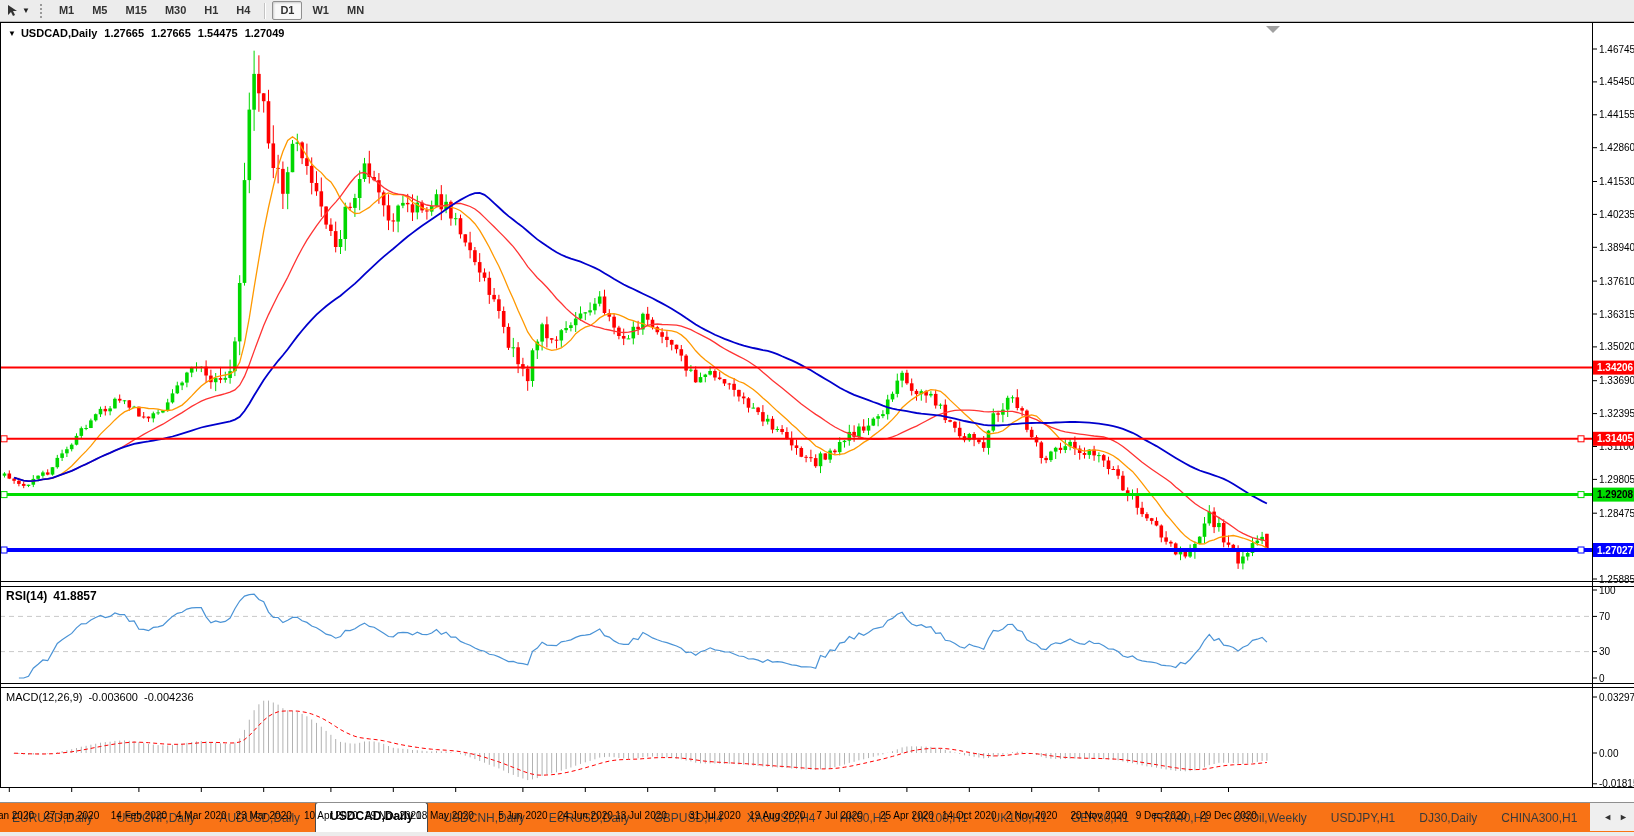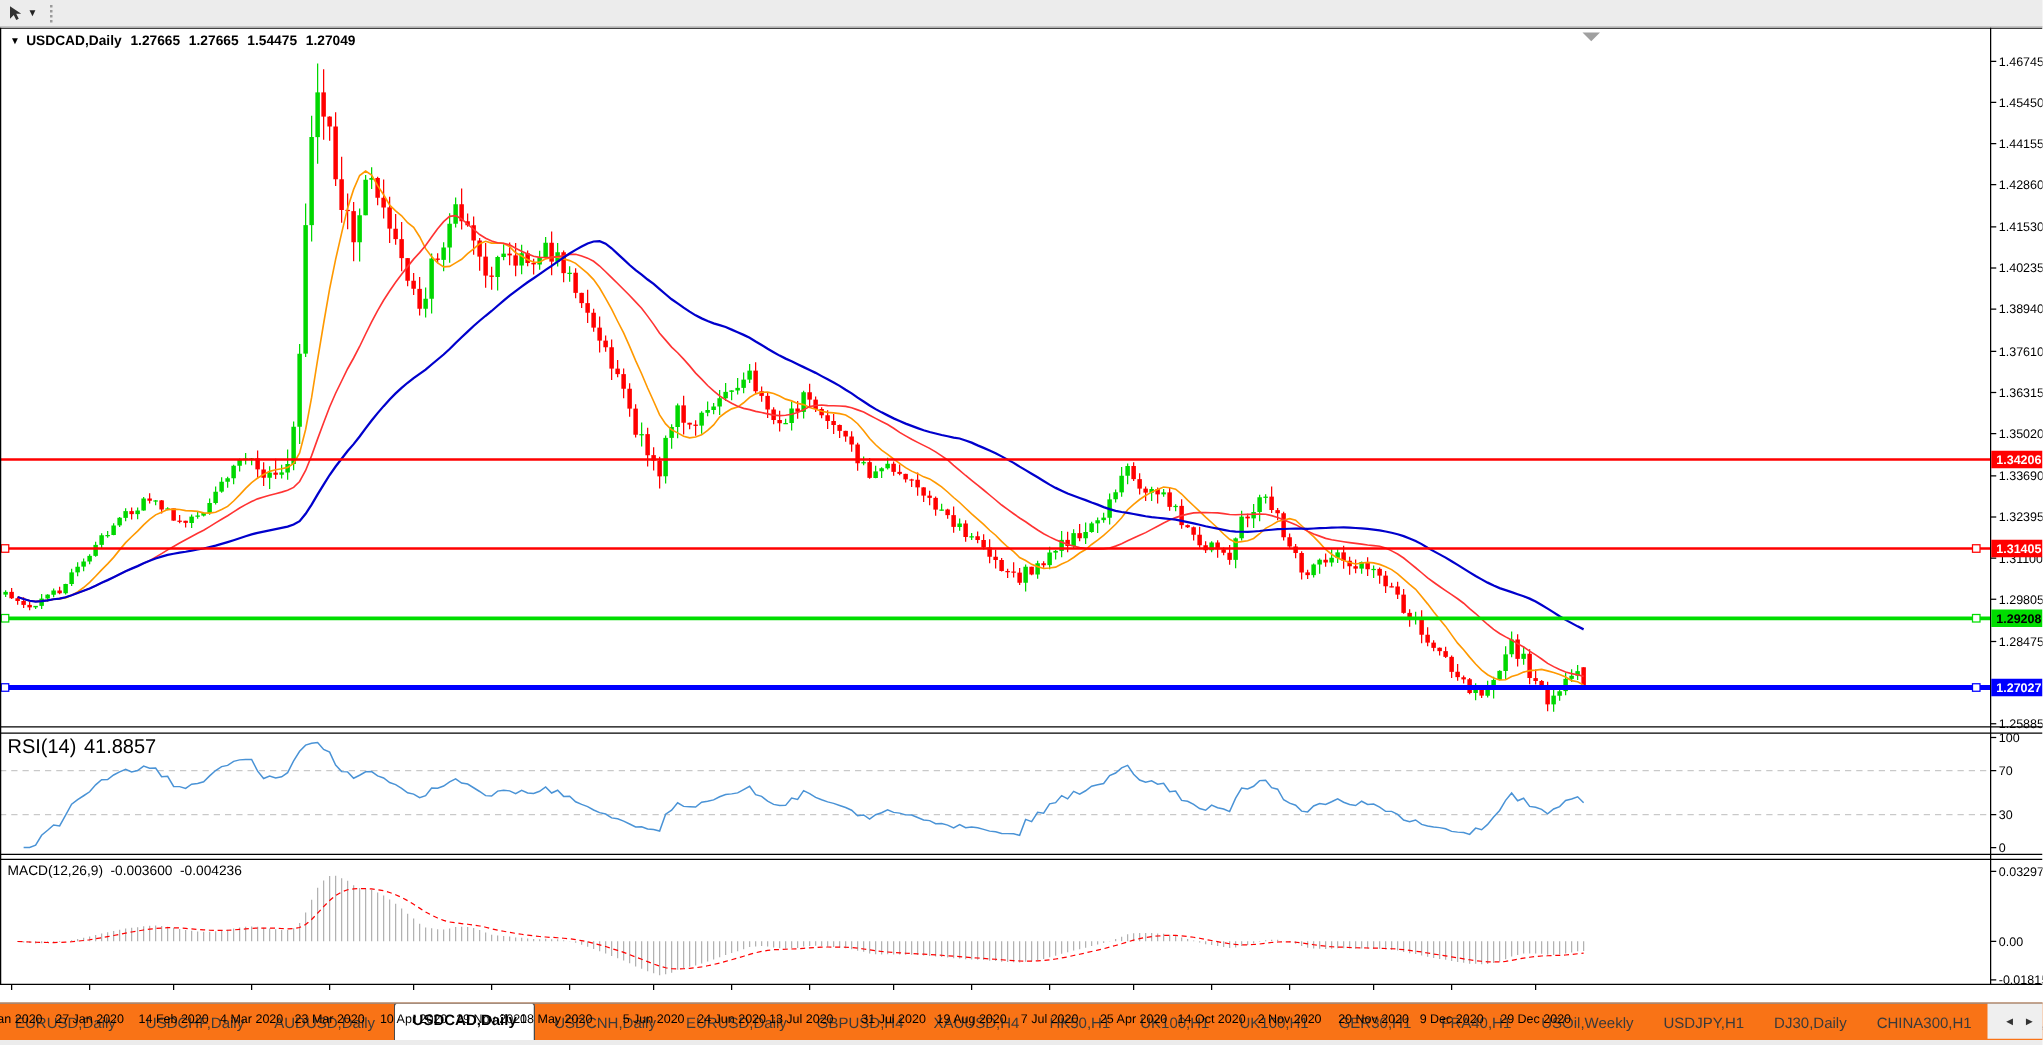--- a/index.html
+++ b/index.html
@@ -15,21 +15,21 @@
     border-radius:2px;cursor:default;line-height:13px;}
   .tf-btn.active{border:1px solid #8f8f8f;background:#f8f8f8;box-shadow:inset 1px 1px 2px rgba(0,0,0,.18);}
   .tb-sep{width:1px;height:16px;background:#c3c3c3;border-right:1px solid #fff;margin:0 5px;}
   
   #chart-svg{position:absolute;left:0;top:22px;background:#fff;}
   #chart-svg text{font-family:"Liberation Sans",sans-serif;}
   .overlay{position:absolute;z-index:5;white-space:nowrap;color:#000;}
   #chart-title{left:8px;top:27px;font-size:11px;font-weight:700;}
   #chart-title .num{margin-left:7px;text-align:right;}
   #chart-title .tri{font-size:8px;margin-right:5px;position:relative;top:-1px;}
-  #rsi-label{left:6px;top:589px;font-size:16px;}
+  #rsi-label{left:6px;top:589px;font-size:12px;font-weight:bold;}
   #rsi-label span{margin-right:6px;}
   #macd-label{left:6px;top:691px;font-size:11px;}
   #macd-label span{margin-right:6px;}
   #date-axis-labels{position:absolute;left:0;top:810px;width:1634px;height:14px;z-index:4;}
   .date-label{position:absolute;transform:translateX(-50%);top:0;font-size:10px;color:#000;}
   
   .tabbar{position:absolute;left:0;top:802px;width:1634px;height:30px;background:#f97316;
     border-top:1px solid #8f8f8f;display:flex;align-items:flex-end;overflow:hidden;box-sizing:border-box;}
   .tab{font-size:12px;color:#3a3a3a;padding:5px 12px 7px;cursor:default;}
   .tab.active{background:#fff;border:1px solid #4a4a4a;border-bottom:none;border-radius:3px 3px 0 0;
@@ -44,20 +44,32 @@
 <body>
 
 <div class="toolbar">
   <div class="tool-cursor">
     <svg width="13" height="13" viewBox="0 0 13 13">
       <polygon points="2,1 2,11 5,8 7,12 9,11 7,7 11,7" fill="#333"></polygon>
     </svg>
     <span class="caret">▼</span>
   </div>
   <div class="grip"></div>
+  <div id="tf-buttons" style="display:flex;align-items:center;">
+      <div class="tf-btn">M1</div>
+      <div class="tf-btn">M5</div>
+      <div class="tf-btn">M15</div>
+      <div class="tf-btn">M30</div>
+      <div class="tf-btn">H1</div>
+      <div class="tf-btn">H4</div>
+      <div class="tb-sep"></div>
+      <div class="tf-btn active">D1</div>
+      <div class="tf-btn">W1</div>
+      <div class="tf-btn">MN</div>
+    </div>
 </div>
 
 <svg id="chart-svg" width="1634" height="780">
     <defs>
       <clipPath id="clipMain">
         <rect x="0" y="2" width="1592" height="557"></rect>
       </clipPath>
       <clipPath id="clipRsi">
         <rect x="0" y="565" width="1592" height="96"></rect>
       </clipPath>

